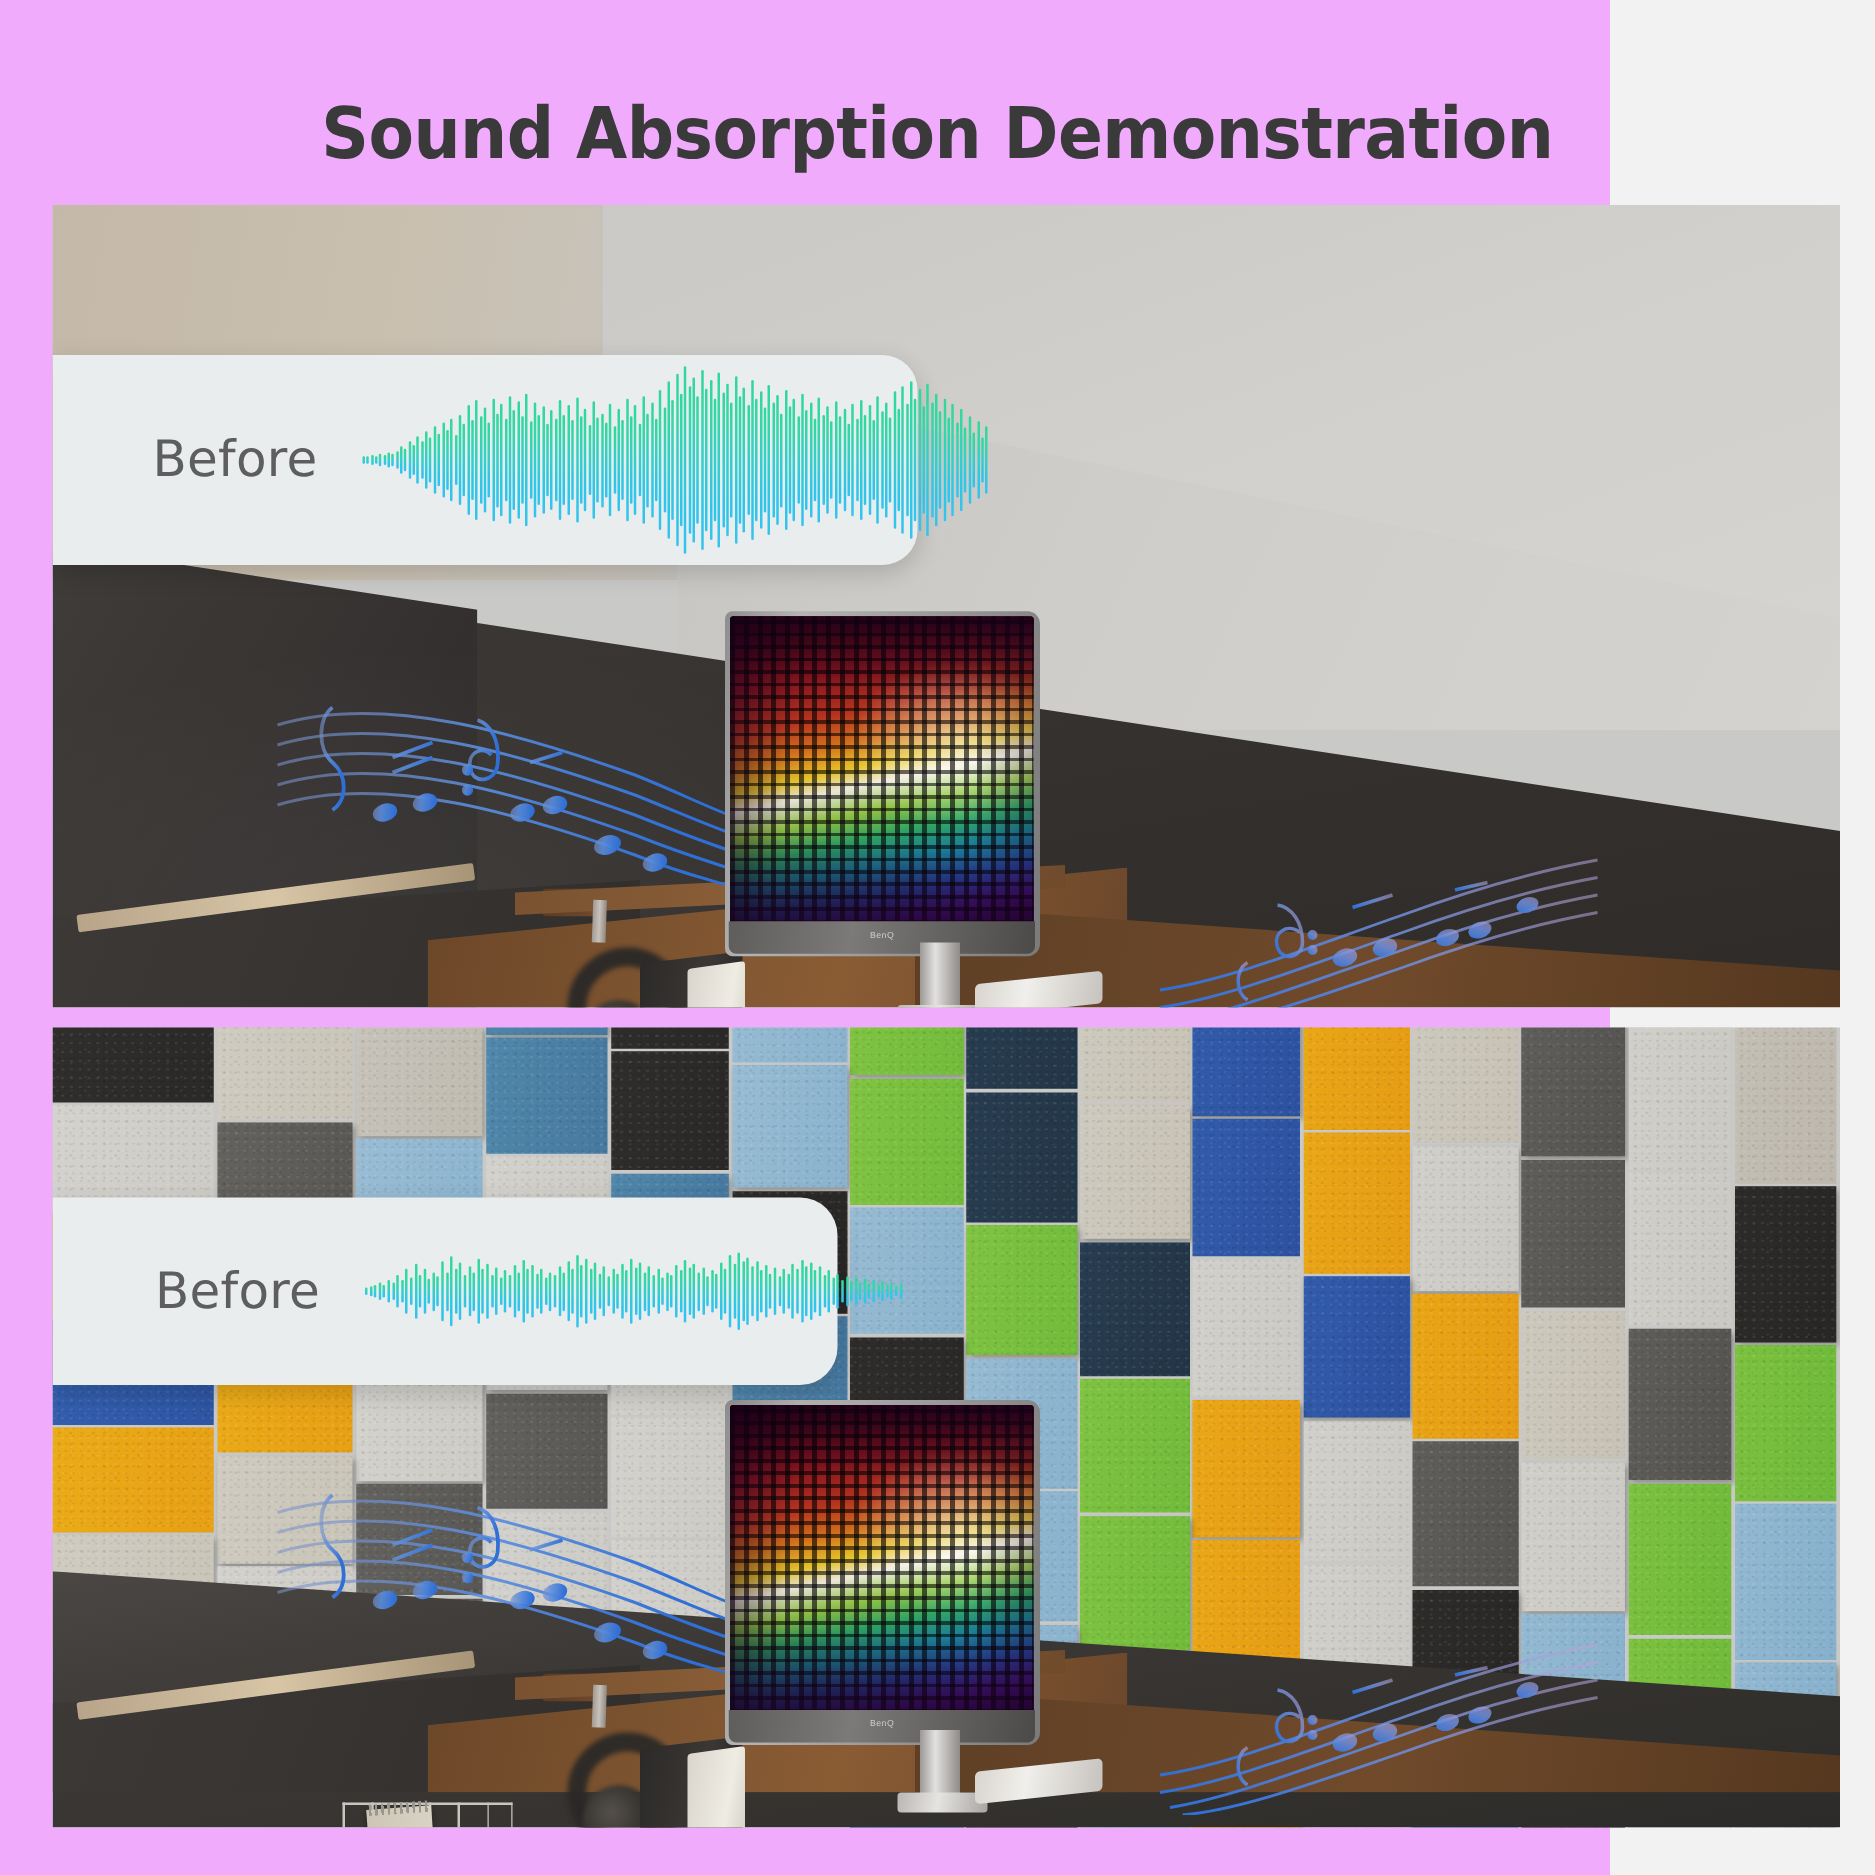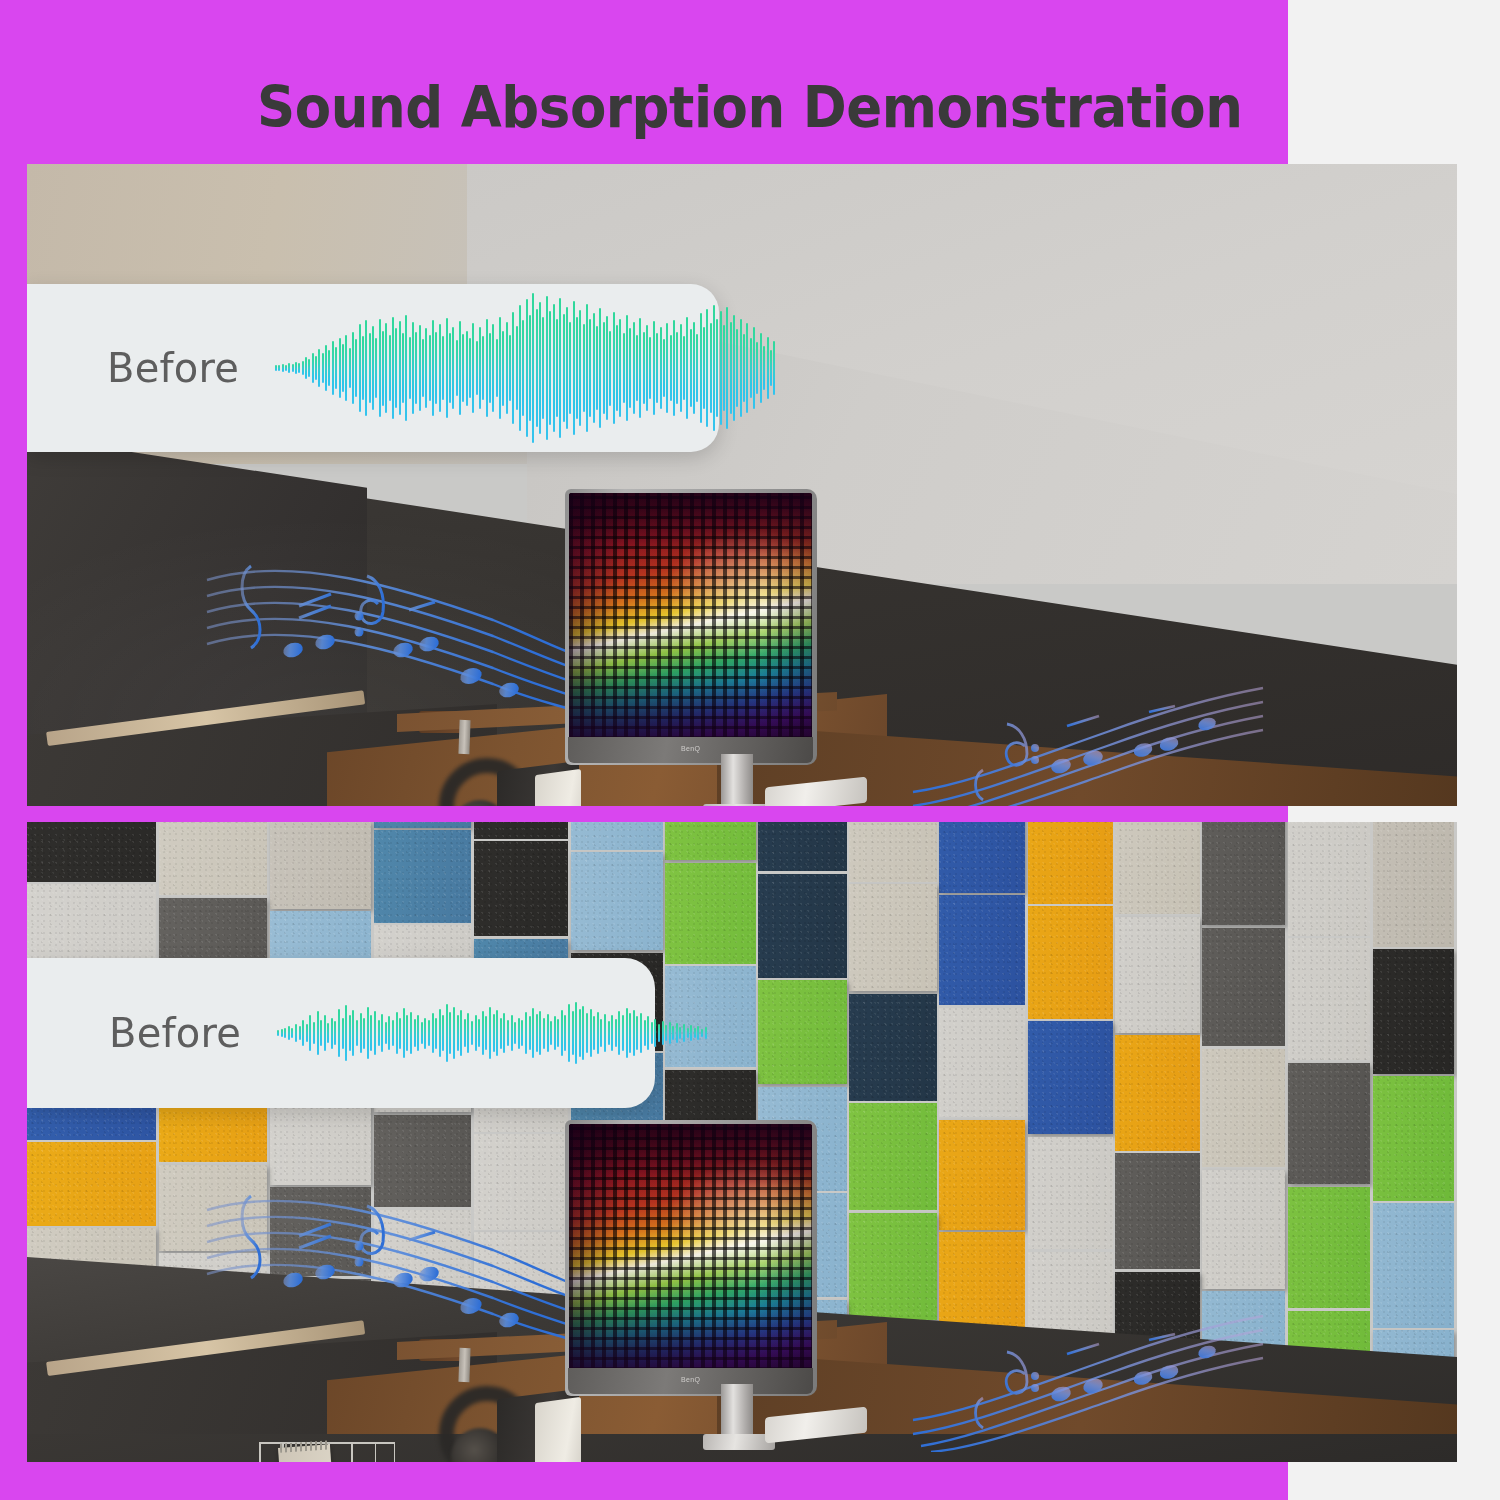--- a/index.html
+++ b/index.html
@@ -2,41 +2,41 @@
 <html><head>
 <meta charset="utf-8">
 <style>
   * { box-sizing: border-box; margin: 0; padding: 0; }
   html, body {
     width: 1500px; height: 1500px;
     background: #f2f2f2;
     font-family: "Liberation Sans", sans-serif;
     overflow: hidden;
   }
-  .page { position: relative; width: 1288px; height: 1500px; background: #d946ef; }
+  .page { position: relative; width: 1288px; height: 1500px; background: #f0abfc; }
 
   
   .title-bar {
     position: absolute; left: 0; top: 74px; width: 1500px;
     text-align: center;
   }
   .title-text {
     font-family: "DejaVu Sans", sans-serif;
     font-weight: 700;
     font-size: 57px;
     letter-spacing: -0.5px;
     color: #3a3a3a;
     transform: scaleX(0.93);
     display: inline-block;
   }
 
   
   .photo {
     position: absolute;
-    left: 27px; width: 1430px;
+    left: 42px; width: 1430px;
     overflow: hidden;
     background: #c9c9c7;
   }
   .photo.top    { top: 164px; height: 642px; }
   .photo.bottom { top: 822px; height: 640px; }
 
   
   .wall-upper-left {
     position: absolute; left: 0; top: 0; width: 520px; height: 300px;
     background: linear-gradient(100deg, #c4b9a9 0%, #c9bfae 45%, #c6c3be 100%);

